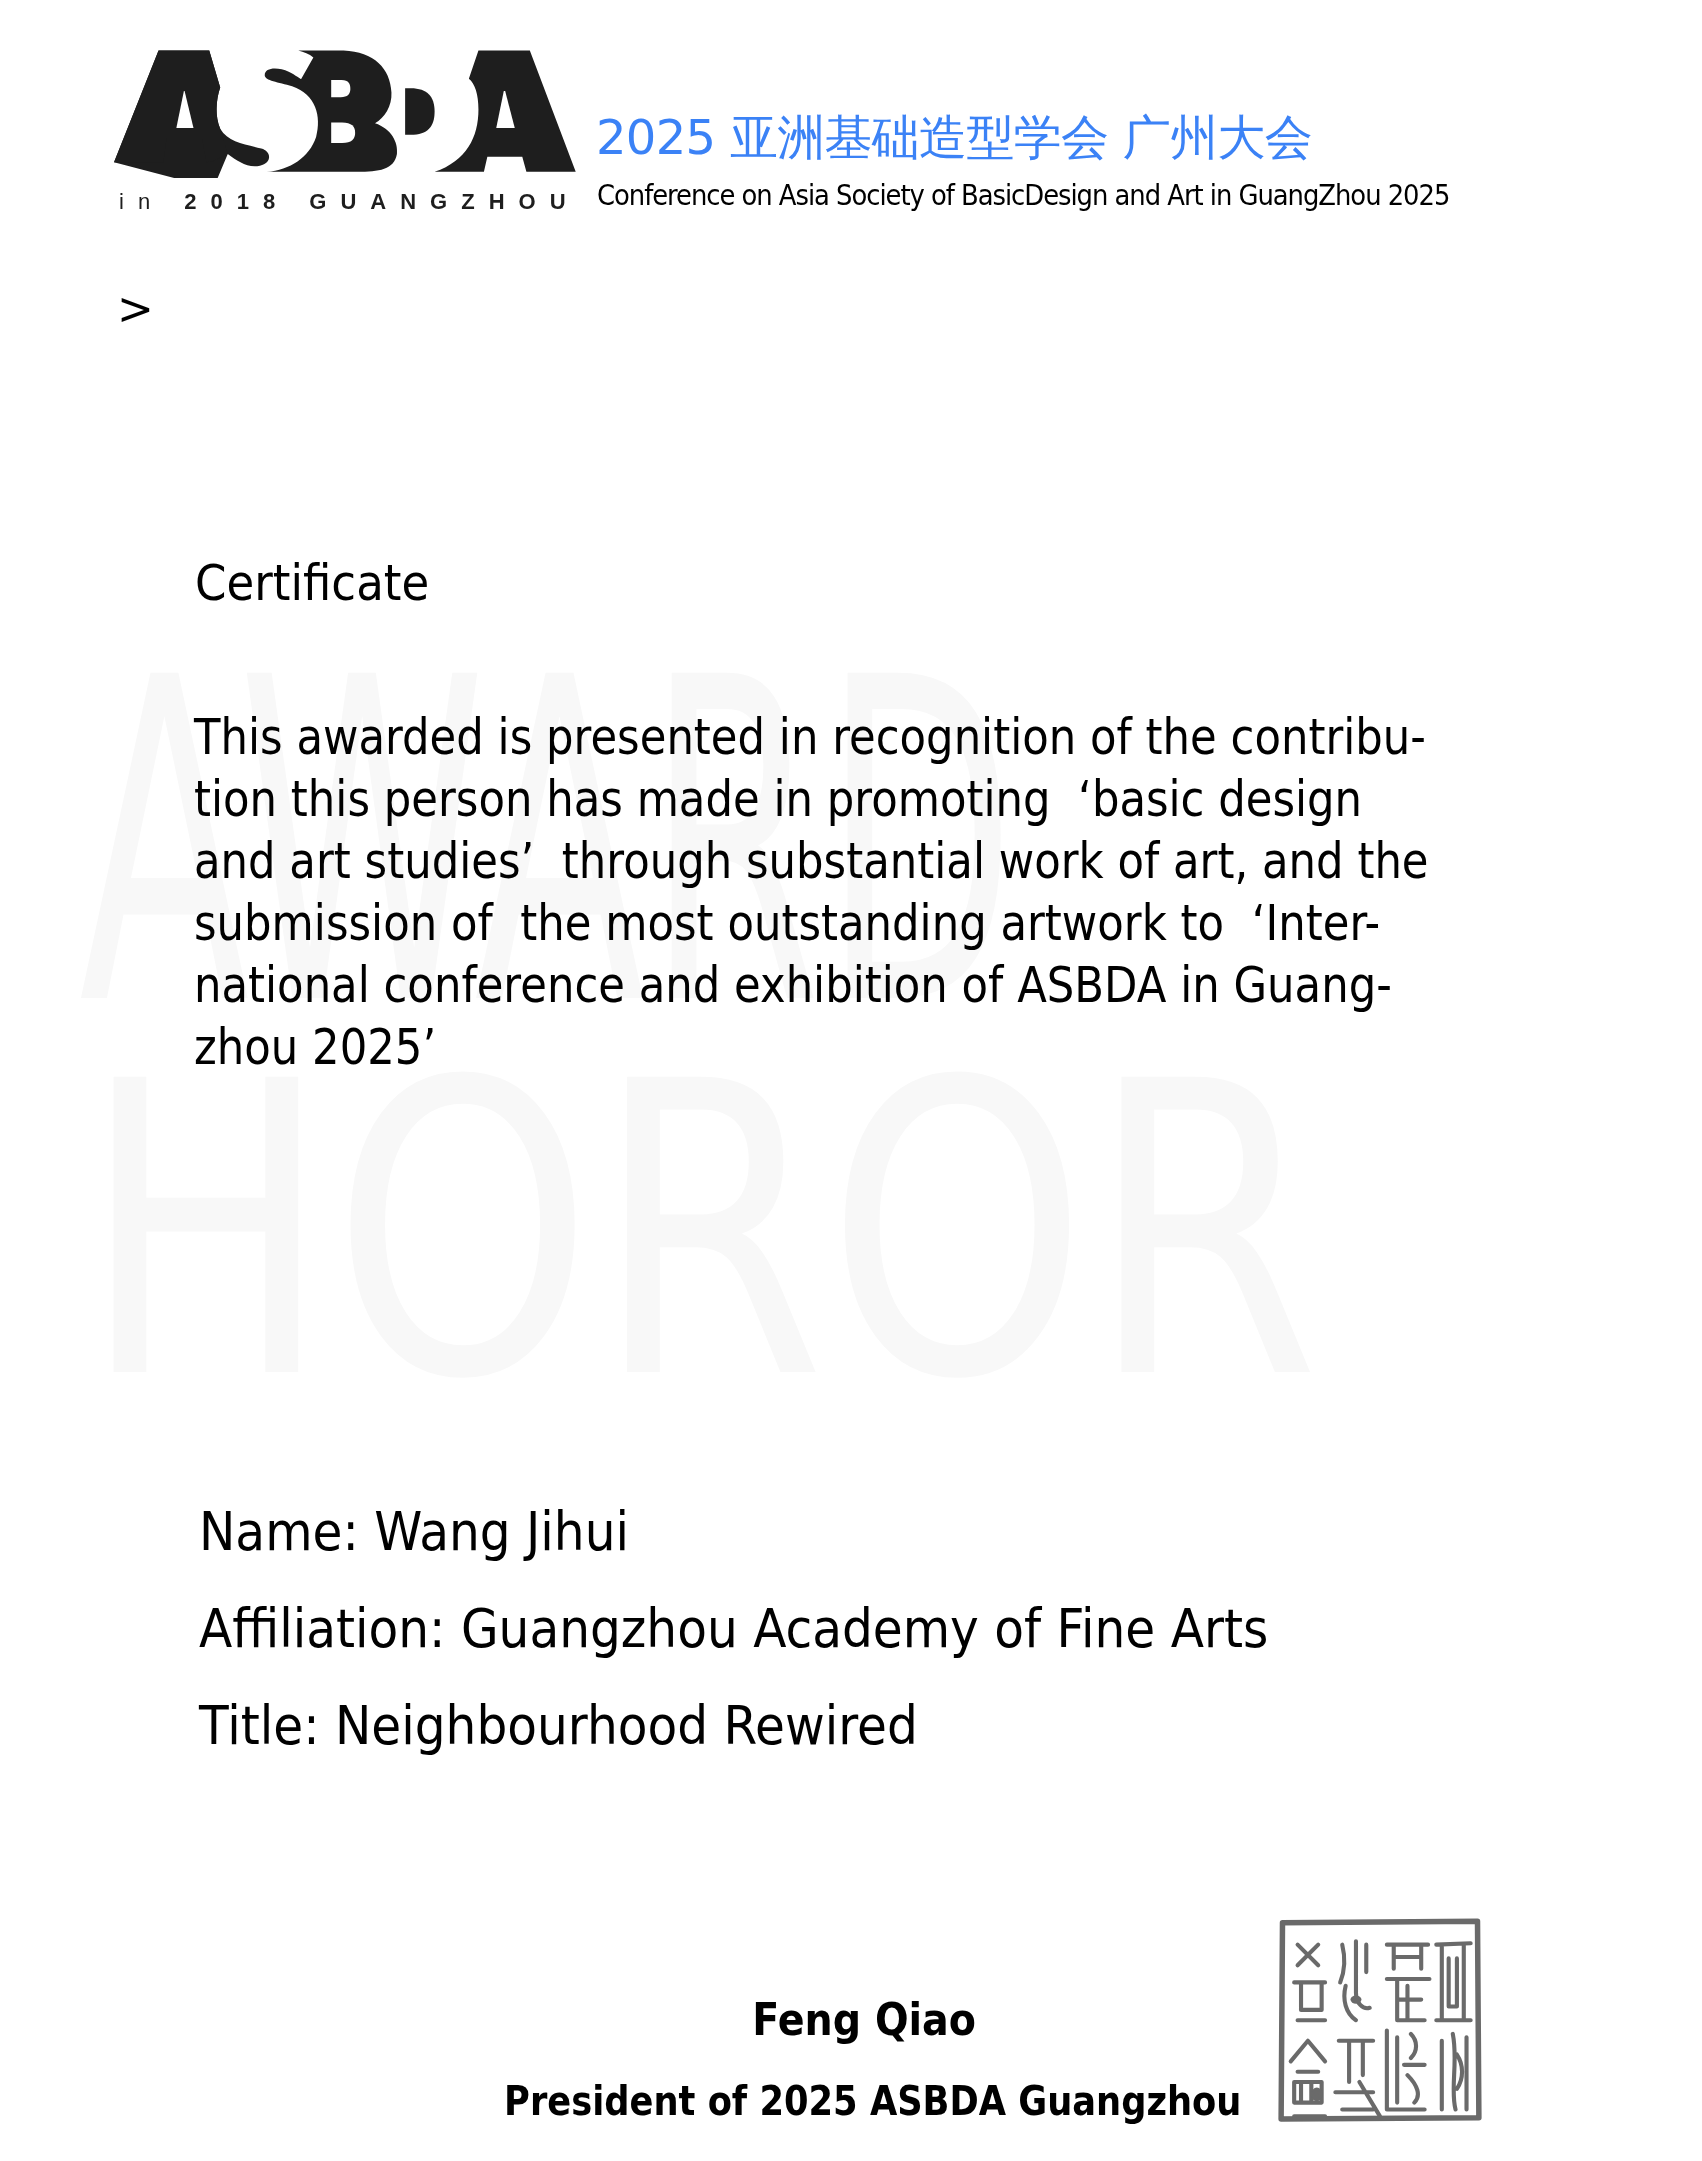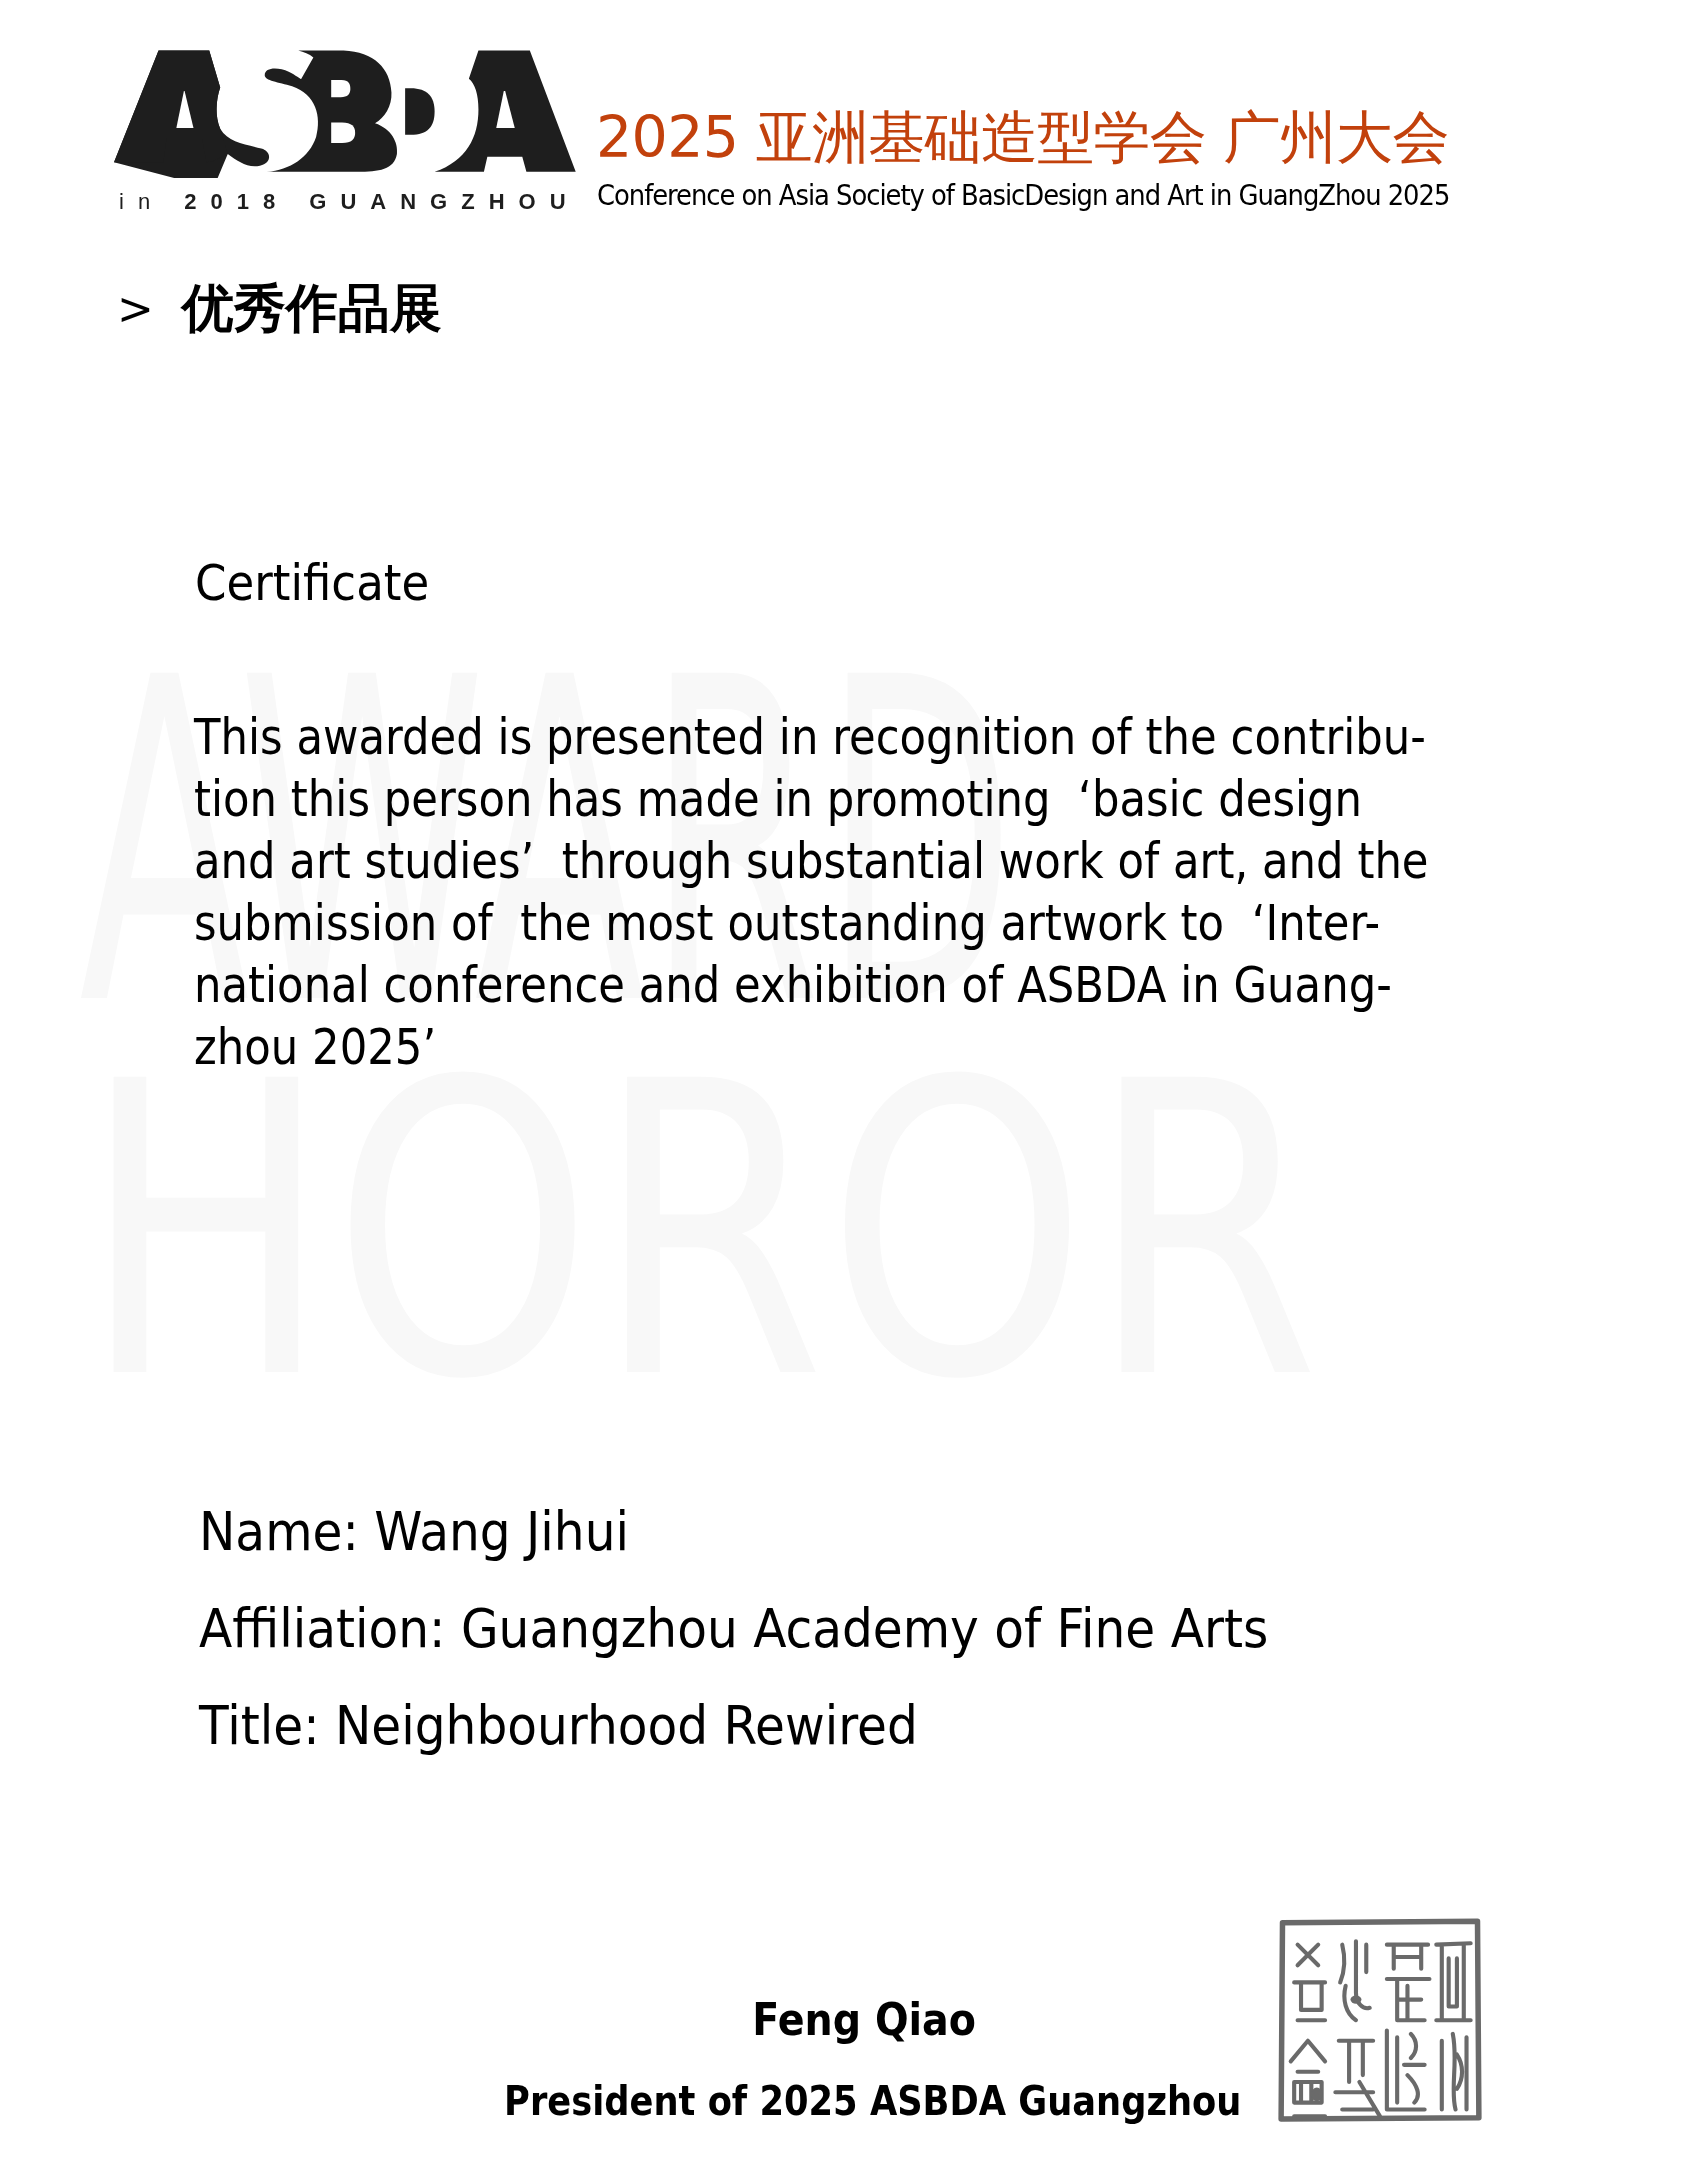--- a/index.html
+++ b/index.html
@@ -9,22 +9,22 @@
 
   
   #logo { left: 110px; top: 41px; width: 467px; height: 137px; }
   #logo svg { width: 467px; height: 137px; display: block; }
   #logo-tagline { left: 119px; top: 188px; width: 460px; height: 27.5px;
                   font-family: "Liberation Sans", sans-serif; font-size: 22px; line-height: 27.5px;
                   color: #1e1e1e; white-space: nowrap; letter-spacing: 14px; }
   #logo-tagline .in { font-weight: normal; }
   #logo-tagline .city { font-weight: bold; }
 
-  #conf-title-cn { left: 596px; top: 108px; font-size: 57px; line-height: 58px; white-space: nowrap;
-                   font-family: "DejaVu Sans", sans-serif; letter-spacing: -0.7px; color: #c2410c; }
+  #conf-title-cn { left: 596px; top: 108px; font-size: 48px; line-height: 58px; white-space: nowrap;
+                   font-family: "DejaVu Sans", sans-serif; letter-spacing: -0.7px; color: #3b82f6; }
   #conf-title-en { left: 597px; top: 177px; font-size: 27.5px; line-height: 36px; white-space: nowrap;
                    font-family: "DejaVu Sans", sans-serif; letter-spacing: -1.1px; color: #000;
                    transform: scaleX(0.94); transform-origin: left top; }
 
   #section-head { left: 117px; top: 273px; height: 71px; display: flex; align-items: center; }
   #section-arrow { font-size: 44px; font-family: "DejaVu Sans", sans-serif; color: #000; width: 62px; }
   #section-title { font-size: 52px; font-weight: bold; font-family: "DejaVu Sans", sans-serif; color: #000; margin-left: 2.7px; }
 
   
   .wm { color: #f8f8f8; white-space: nowrap; font-family: "DejaVu Sans", sans-serif; font-weight: normal; line-height: 1; }
@@ -83,21 +83,20 @@
 <div id="logo-tagline" class="abs">
   <span class="in">in</span>
   <span class="city">2018 GUANGZHOU</span>
 </div>
 
 <div id="conf-title-cn" class="abs">2025 亚洲基础造型学会 广州大会</div>
 <div id="conf-title-en" class="abs">Conference on Asia Society of BasicDesign and Art in GuangZhou 2025</div>
 
 <div id="section-head" class="abs">
   <span id="section-arrow">&gt;</span>
-  <span id="section-title">优秀作品展</span>
 </div>
 
 <div id="wm-award" class="abs wm">AWARD</div>
 <div id="wm-honor" class="abs wm">HOROR</div>
 
 <div id="cert-heading" class="abs txt">Certificate</div>
 
 <div id="cert-body" class="abs txt">
   <span class="ln">This awarded is presented in recognition of the contribu-</span>
   <span class="ln">tion this person has made in promoting  ‘basic design</span>

